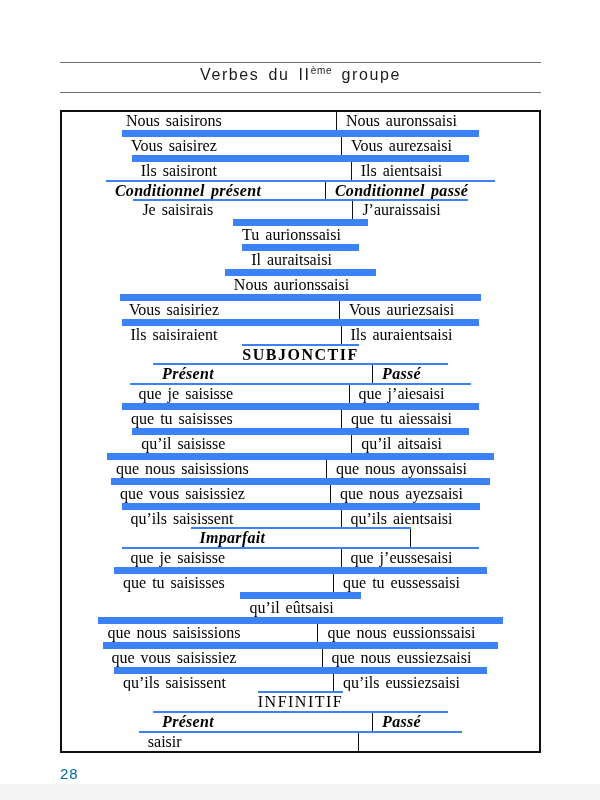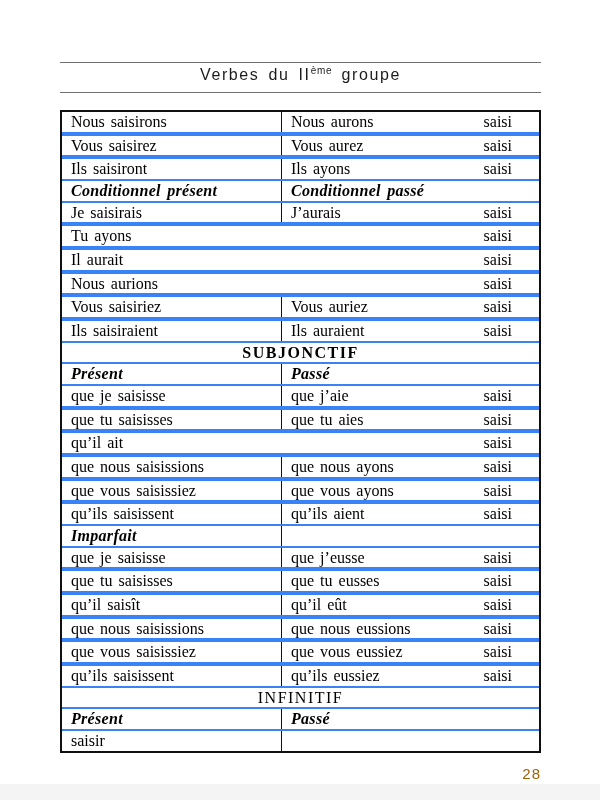--- a/index.html
+++ b/index.html
@@ -36,26 +36,27 @@
     position: relative; top: -6px;
   }
   
   .conj-table {
     position: absolute; left: 60px; top: 110px;
     width: 481px; height: 643px;
     box-sizing: border-box;
     border: 2px solid #101010;
     display: flex; flex-direction: column;
     background: #fff;
+    align-items: center;
   }
   .row {
     flex: 1 1 0; min-height: 0;
     box-sizing: border-box;
     display: flex; align-items: center;
-    border-top: 4px solid #3b82f6;
+    border-top: 7px solid #3b82f6;
     font-size: 16px; word-spacing: 2px;
     line-height: 1;
   }
   .row.first { border-top: none; }
   .row.thick { border-top-width: 2px; }
   .cell {
     box-sizing: border-box;
     align-self: stretch;
     display: flex; align-items: center;
     overflow: hidden; white-space: nowrap;
@@ -73,24 +74,24 @@
   .row-tense .cell { font-weight: bold; font-style: italic; letter-spacing: 0.3px; }
   .row-mood {
     justify-content: center;
     letter-spacing: 1.5px; word-spacing: normal;
   }
   .row-mood.bold { font-weight: bold; }
   .row-plain .cell-right { justify-content: flex-start; margin-top: 32px; }
   
   .page-number {
     position: absolute; left: 60px; top: 765px; width: 481px;
-    text-align: right;
+    text-align: left;
     font-family: "Liberation Sans", sans-serif;
     font-size: 15px; letter-spacing: 1px;
-    color: #a16207;
+    color: #0369a1;
   }
 </style>
 </head>
 <body>
 
 <div class="page">
 
   <div class="rule rule-top"></div>
   <div class="page-title"><span>Verbes du II</span><span class="sup">ème</span><span> groupe</span></div>
   <div class="rule rule-bottom"></div>
@@ -112,21 +113,21 @@
     <div class="cell cell-right">
       <span>Vous aurez</span>
       <span>saisi</span>
     </div>
   </div>
       <div class="row row-pair">
     <div class="cell cell-left">
       <span>Ils saisiront</span>
     </div>
     <div class="cell cell-right">
-      <span>Ils ayons</span>
+      <span>Ils aient</span>
       <span>saisi</span>
     </div>
   </div>
       <div class="row row-tense thick">
     <div class="cell cell-left">
       <span>Conditionnel présent</span>
     </div>
     <div class="cell cell-right">
       <span>Conditionnel passé</span>
     </div>
@@ -135,21 +136,21 @@
     <div class="cell cell-left">
       <span>Je saisirais</span>
     </div>
     <div class="cell cell-right">
       <span>J’aurais</span>
       <span>saisi</span>
     </div>
   </div>
       <div class="row row-pair">
     <div class="cell cell-right">
-      <span>Tu ayons</span>
+      <span>Tu aurions</span>
       <span>saisi</span>
     </div>
   </div>
       <div class="row row-pair">
     <div class="cell cell-right">
       <span>Il aurait</span>
       <span>saisi</span>
     </div>
   </div>
       <div class="row row-pair">
@@ -199,40 +200,43 @@
       <div class="row row-pair">
     <div class="cell cell-left">
       <span>que tu saisisses</span>
     </div>
     <div class="cell cell-right">
       <span>que tu aies</span>
       <span>saisi</span>
     </div>
   </div>
       <div class="row row-pair">
+    <div class="cell cell-left">
+      <span>qu’il saisisse</span>
+    </div>
     <div class="cell cell-right">
       <span>qu’il ait</span>
       <span>saisi</span>
     </div>
   </div>
       <div class="row row-pair">
     <div class="cell cell-left">
       <span>que nous saisissions</span>
     </div>
     <div class="cell cell-right">
       <span>que nous ayons</span>
       <span>saisi</span>
     </div>
   </div>
       <div class="row row-pair">
     <div class="cell cell-left">
       <span>que vous saisissiez</span>
     </div>
     <div class="cell cell-right">
-      <span>que vous ayons</span>
+      <span>que nous ayez</span>
       <span>saisi</span>
     </div>
   </div>
       <div class="row row-pair">
     <div class="cell cell-left">
       <span>qu’ils saisissent</span>
     </div>
     <div class="cell cell-right">
       <span>qu’ils aient</span>
       <span>saisi</span>
@@ -255,43 +259,40 @@
       <div class="row row-pair">
     <div class="cell cell-left">
       <span>que tu saisisses</span>
     </div>
     <div class="cell cell-right">
       <span>que tu eusses</span>
       <span>saisi</span>
     </div>
   </div>
       <div class="row row-pair">
-    <div class="cell cell-left">
-      <span>qu’il saisît</span>
-    </div>
     <div class="cell cell-right">
       <span>qu’il eût</span>
       <span>saisi</span>
     </div>
   </div>
       <div class="row row-pair">
     <div class="cell cell-left">
       <span>que nous saisissions</span>
     </div>
     <div class="cell cell-right">
       <span>que nous eussions</span>
       <span>saisi</span>
     </div>
   </div>
       <div class="row row-pair">
     <div class="cell cell-left">
       <span>que vous saisissiez</span>
     </div>
     <div class="cell cell-right">
-      <span>que vous eussiez</span>
+      <span>que nous eussiez</span>
       <span>saisi</span>
     </div>
   </div>
       <div class="row row-pair">
     <div class="cell cell-left">
       <span>qu’ils saisissent</span>
     </div>
     <div class="cell cell-right">
       <span>qu’ils eussiez</span>
       <span>saisi</span>

